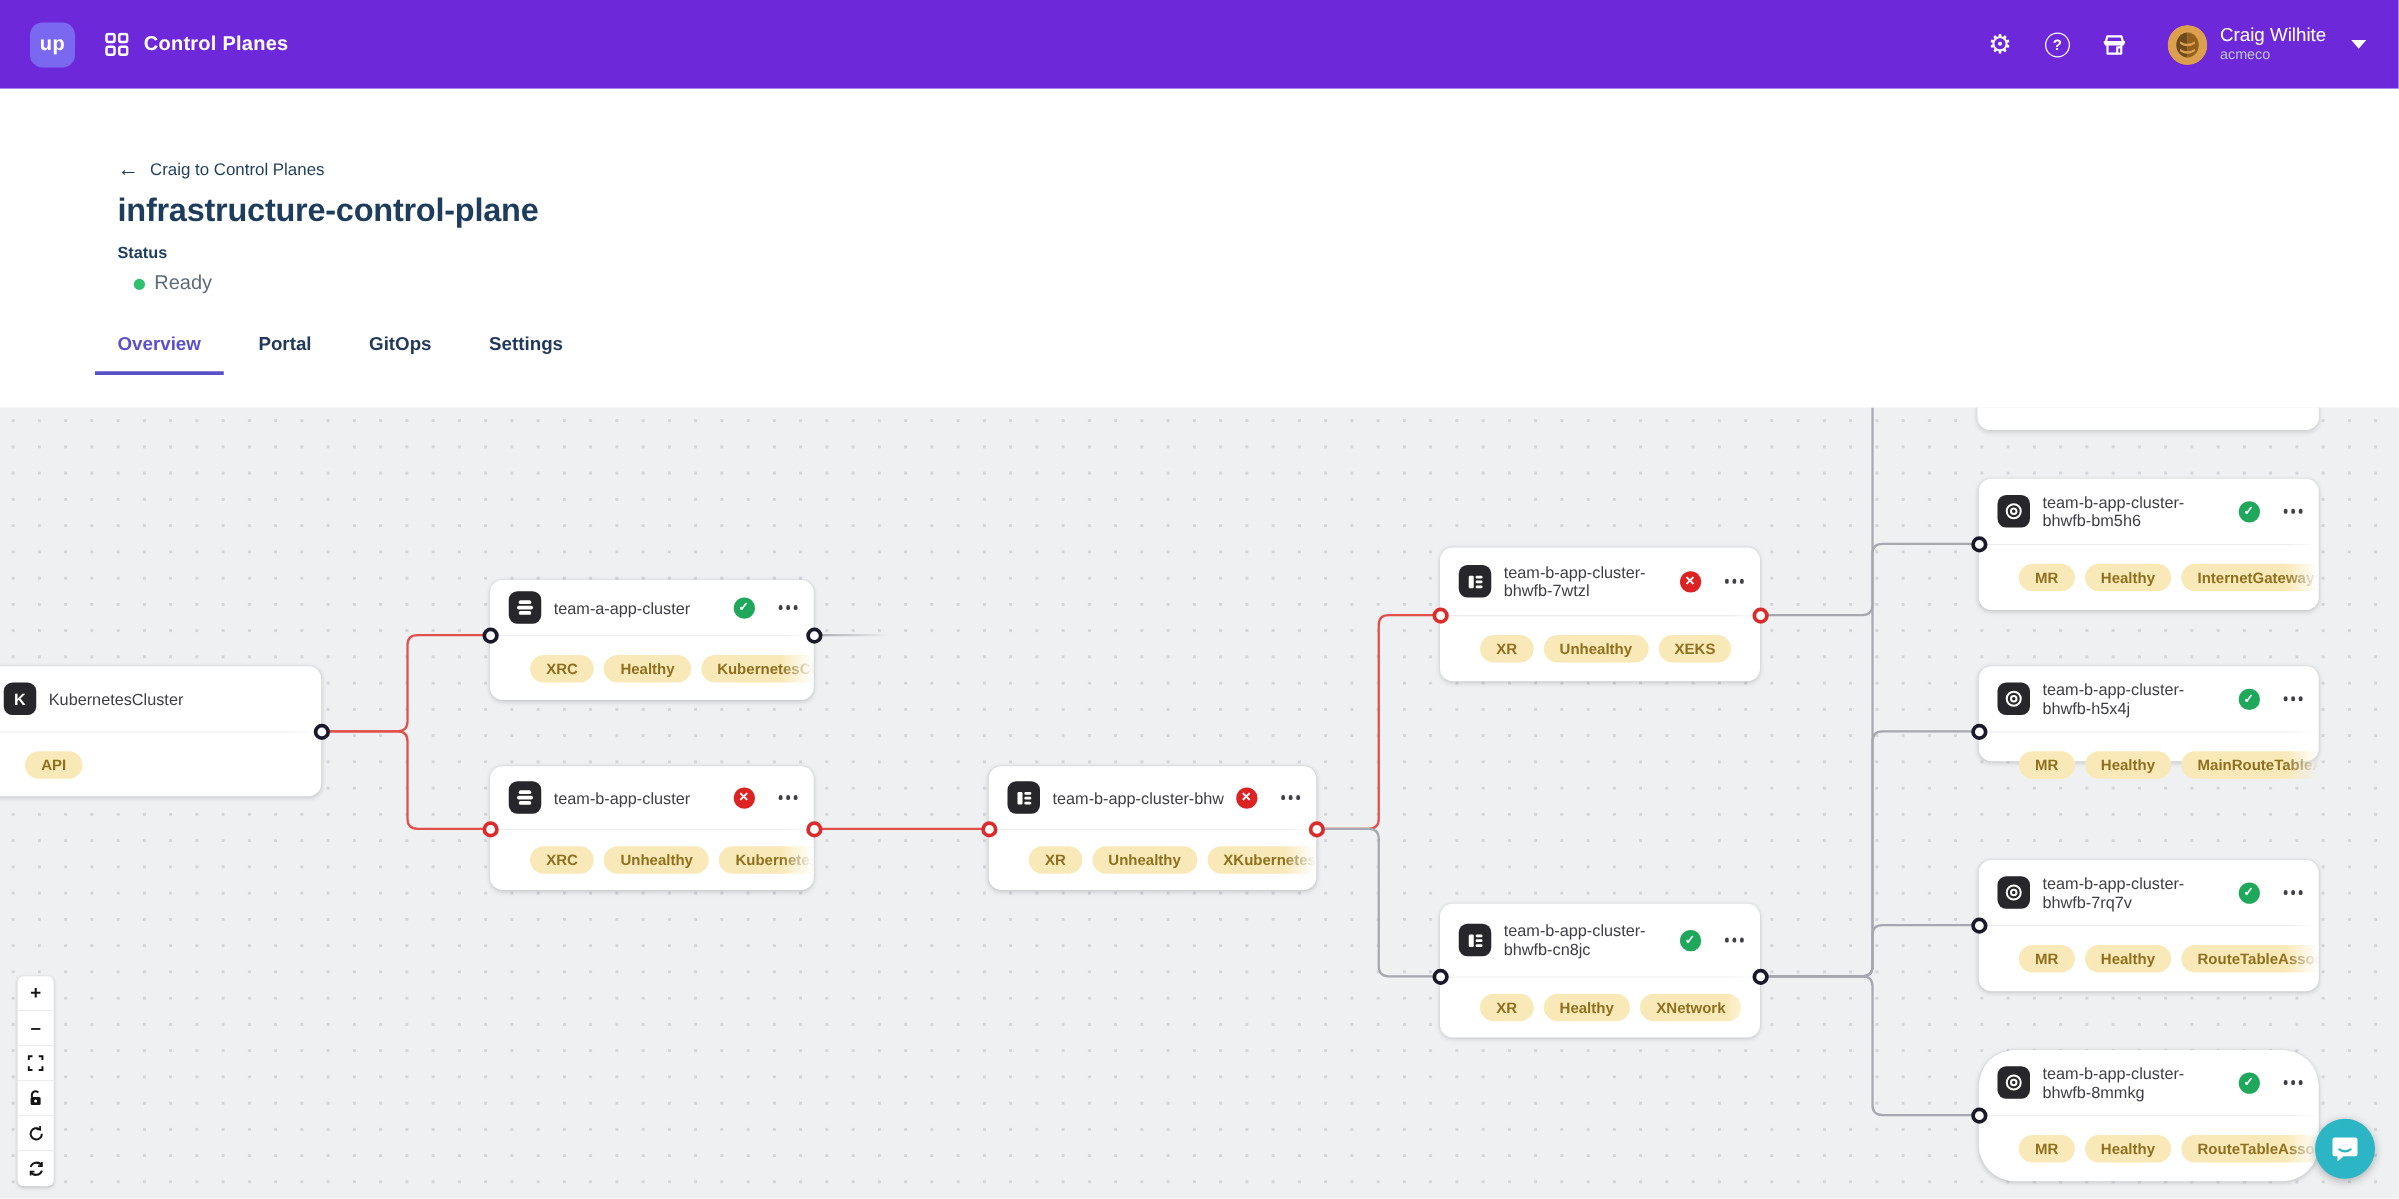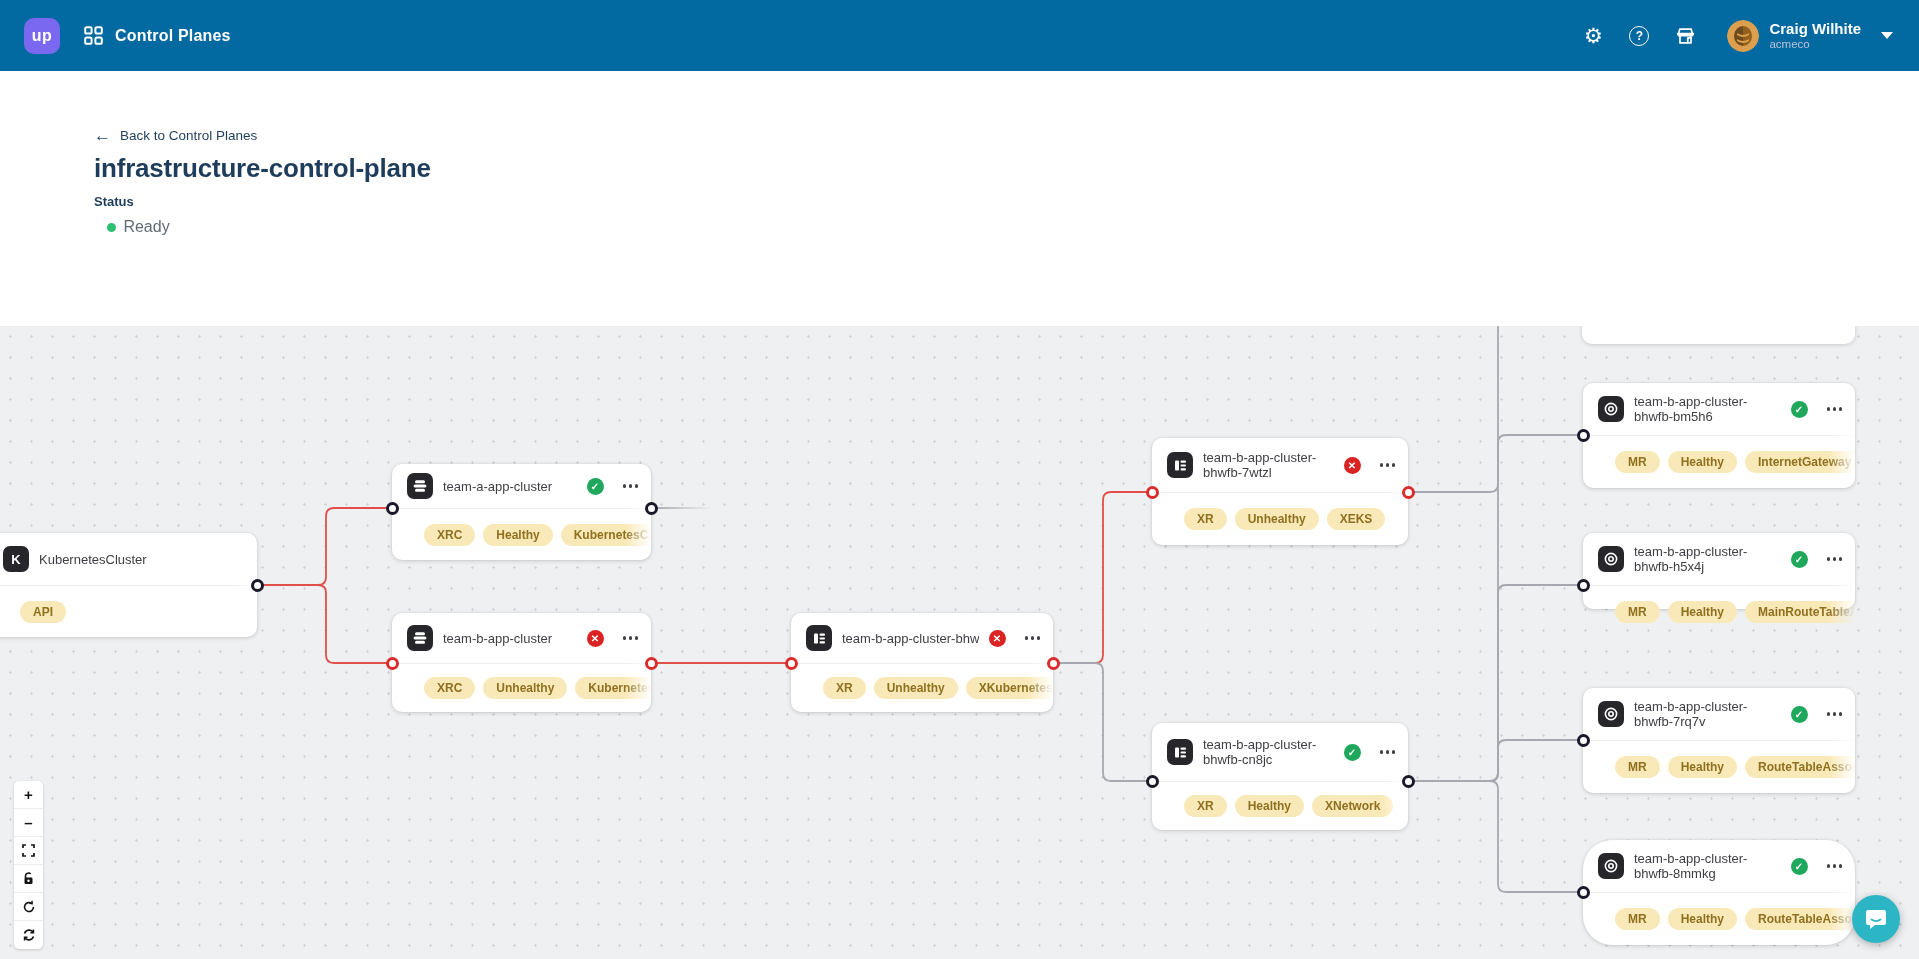--- a/index.html
+++ b/index.html
@@ -1,31 +1,31 @@
 <!DOCTYPE html>
 <html><head>
 <meta charset="utf-8">
 <style>
   * { margin:0; padding:0; box-sizing:border-box; }
   html,body { width:1919px; height:959px; overflow:hidden; font-family:"Liberation Sans", sans-serif; background:#fff; }
   .app { position:relative; width:1919px; height:959px; }
 
   
-  .navbar { position:absolute; top:0; left:0; width:100%; height:71px; background:#0369a1; display:flex; align-items:center; padding:0 26px 0 24px; }
+  .navbar { position:absolute; top:0; left:0; width:100%; height:71px; background:#6d28d9; display:flex; align-items:center; padding:0 26px 0 24px; }
   .logo { width:36px; height:36px; border-radius:10px; background:#7A68F0; color:#fff; font-weight:bold; font-size:16px; display:flex; align-items:center; justify-content:center; letter-spacing:.5px; }
   .grid-icon { margin-left:24px; display:inline-flex; }
   .nav-title { color:#fff; font-weight:bold; font-size:16px; margin-left:12px; letter-spacing:.2px; }
   .nav-right { margin-left:auto; display:flex; align-items:center; gap:22px; }
   .nav-ic { width:24px; height:24px; display:flex; align-items:center; justify-content:center; color:#fff; cursor:pointer; }
   .gear-glyph { font-size:21px; line-height:1; }
   .help-circle { width:20px; height:20px; border:1.8px solid #fff; border-radius:50%; display:flex; align-items:center; justify-content:center; font-size:12px; font-weight:bold; color:#fff; }
   .user { display:flex; align-items:center; gap:10px; margin-left:8px; cursor:pointer; }
   .avatar { width:32px; height:32px; border-radius:50%; overflow:hidden; }
   .user-text { display:flex; flex-direction:column; line-height:1.15; }
-  .user-name { color:#fff; font-weight:bold; font-size:15px; }
+  .user-name { color:#fff; font-weight:normal; font-size:15px; }
   .user-org { color:#BCC3D8; font-size:11.5px; }
   .caret { width:0; height:0; border-left:6px solid transparent; border-right:6px solid transparent; border-top:7px solid #fff; margin-left:10px; }
 
   
   .header { position:absolute; top:71px; left:0; width:100%; height:255px; background:#fff; padding-left:94px; }
   .back { display:flex; align-items:center; gap:9px; margin-top:56px; color:#1E3C5B; font-size:13.5px; cursor:pointer; width:max-content; }
   .back-arrow { font-size:17px; line-height:1; }
   .page-title { margin-top:9px; font-size:26px; font-weight:bold; color:#1E3C5B; letter-spacing:-.2px; }
   .meta { display:flex; margin-top:10px; }
   .meta-col { display:flex; flex-direction:column; }
@@ -120,31 +120,37 @@
           <span class="user-org">acmeco</span>
         </span>
         <span class="caret"></span>
       </div>
     </div>
   </div>
 
   <div class="header">
     <div class="back">
       <span class="back-arrow">←</span>
-      <span>Back to Control Planes</span>
+      <span>Craig to Control Planes</span>
     </div>
     <div class="page-title">infrastructure-control-plane</div>
     <div class="meta">
       <div class="meta-col status-col">
         <span class="meta-label">Status</span>
         <span class="meta-value">
             <span class="green-dot"></span>
             <span>Ready</span>
           </span>
       </div>
+    </div>
+    <div class="tabs">
+      <div class="tab active">Overview</div>
+      <div class="tab">Portal</div>
+      <div class="tab">GitOps</div>
+      <div class="tab">Settings</div>
     </div>
   </div>
 
   <div class="canvas">
 
     <svg class="edges" width="1919" height="633">
       <defs>
         <linearGradient id="stubFade" x1="651" x2="712" y1="0" y2="0" gradientUnits="userSpaceOnUse">
           <stop offset="0" stop-color="#A7A7AF"></stop>
             <stop offset="1" stop-color="#A7A7AF" stop-opacity="0"></stop>

